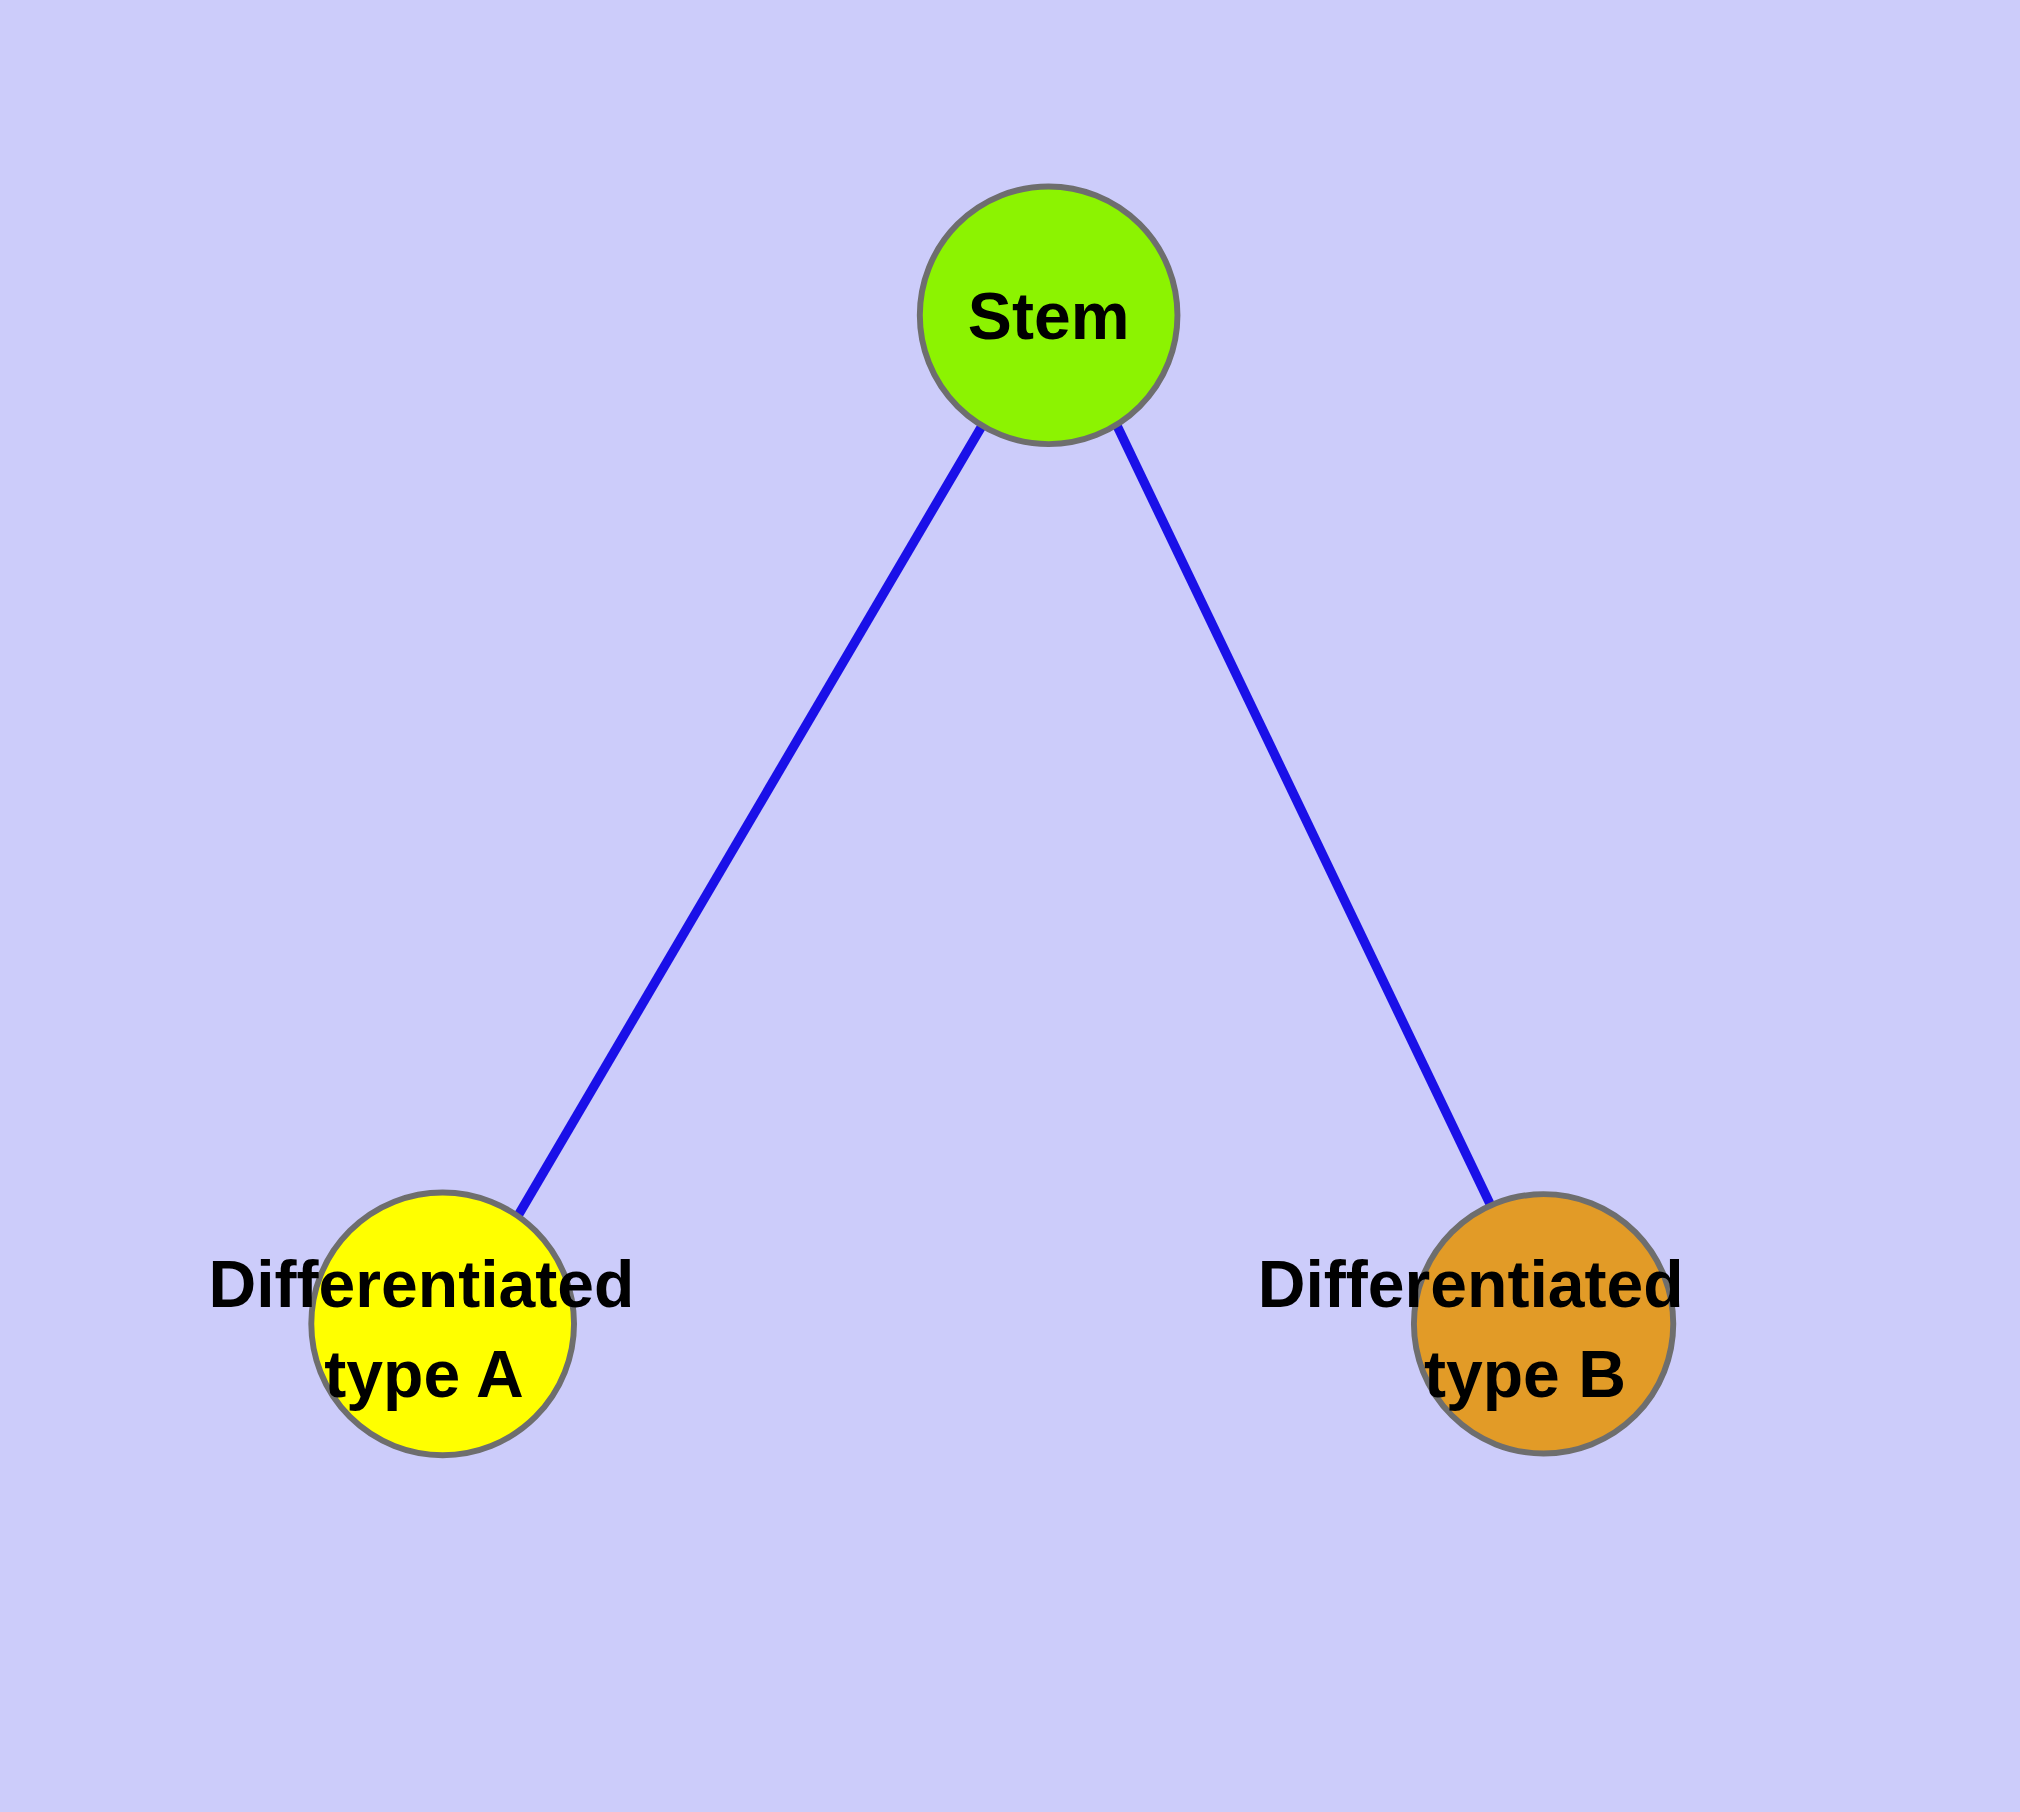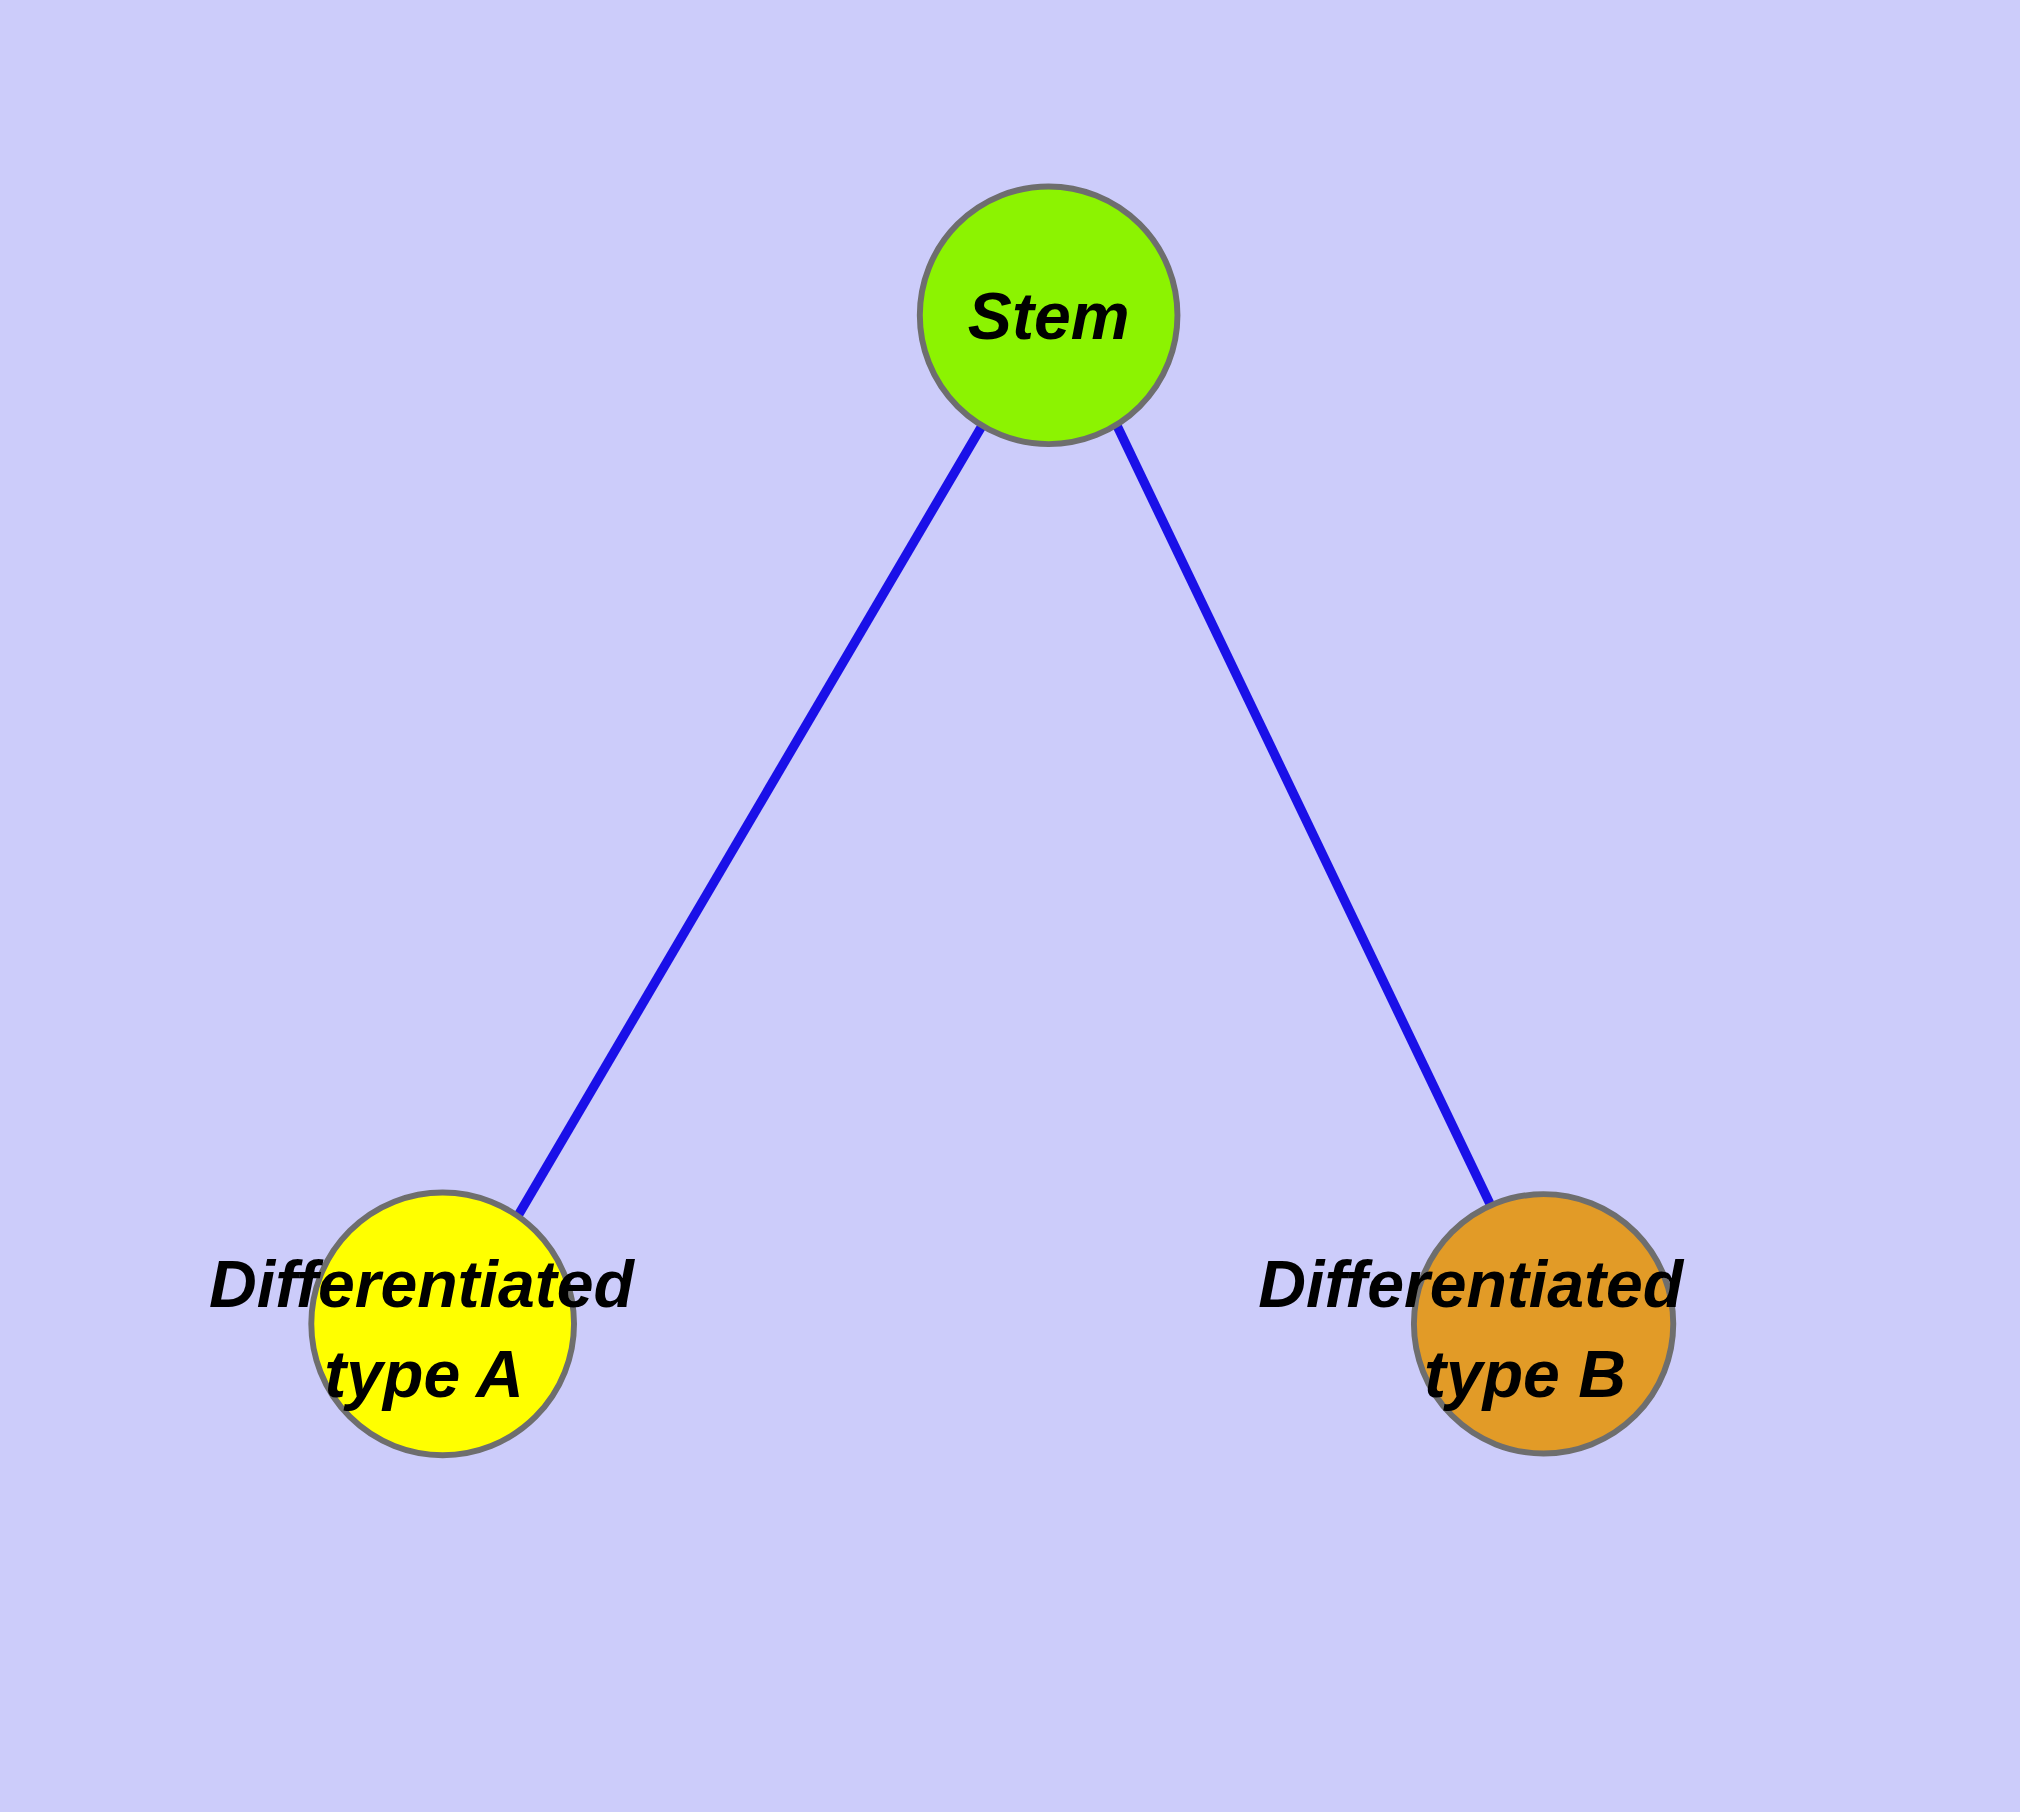--- a/index.html
+++ b/index.html
@@ -12,21 +12,20 @@
     width: 2021px;
     height: 1812px;
     overflow: hidden;
     font-family: "Liberation Sans", sans-serif;
   }
   #diagram-root {
     position: relative;
     width: 2021px;
     height: 1812px;
     background: #ccccfa;
-    font-style: italic;
   }
   #graph-svg {
     position: absolute;
     left: 0;
     top: 0;
     width: 2021px;
     height: 1812px;
     display: block;
   }
   .node-label {

